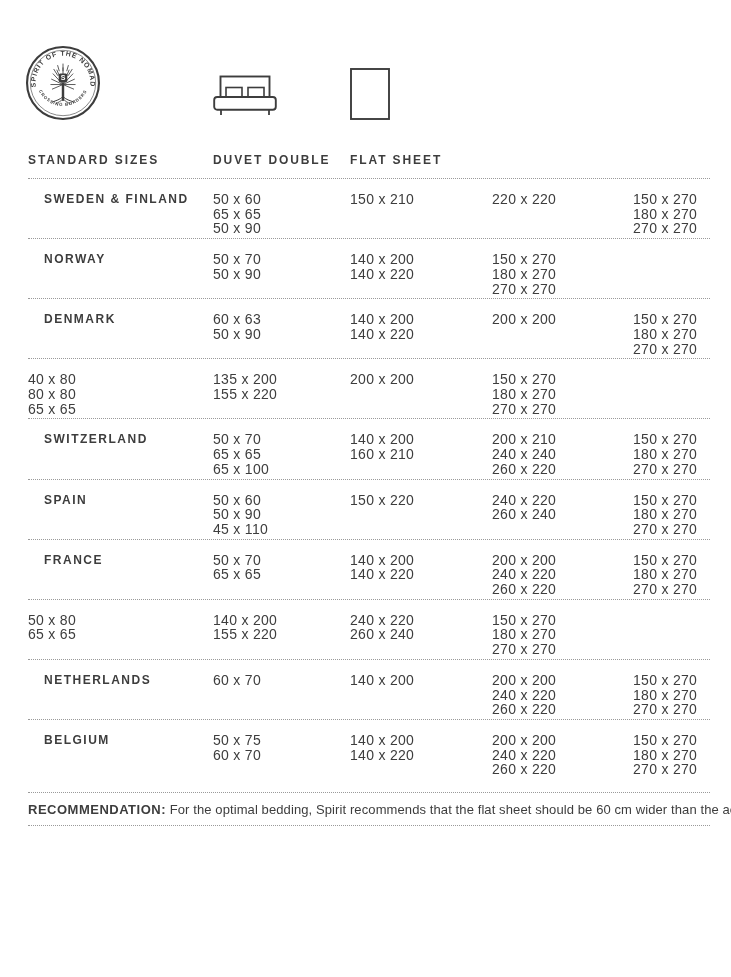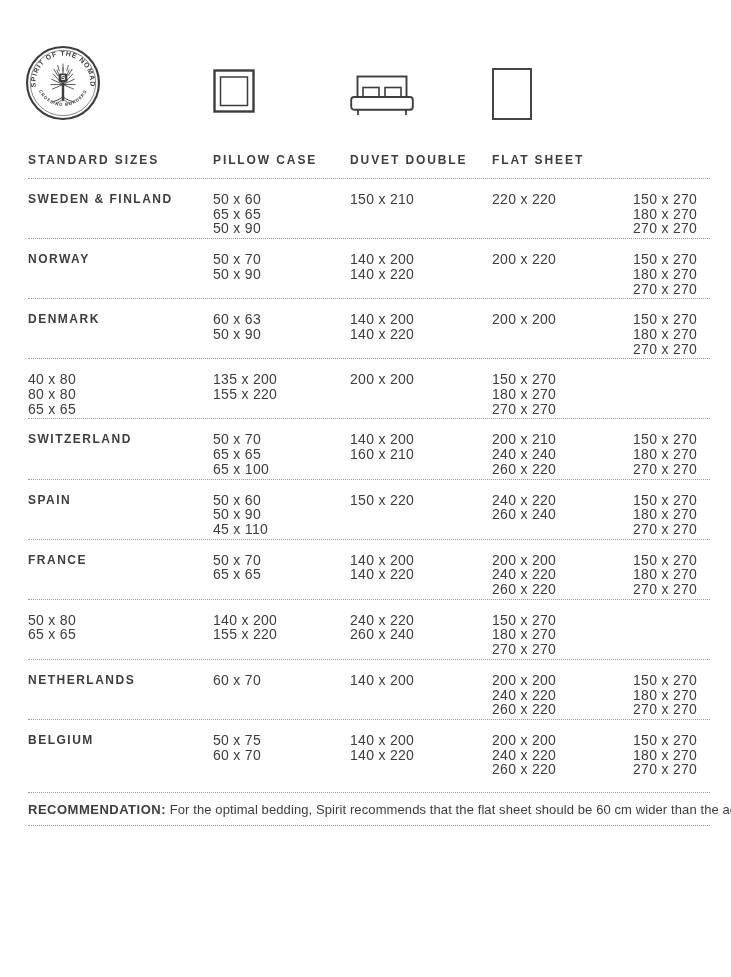--- a/index.html
+++ b/index.html
@@ -25,21 +25,21 @@
     letter-spacing:1.9px; white-space:nowrap;
   }
 
   
   .row {
     display:grid; grid-template-columns:185px 137px 142px 141px 77px;
     padding:13px 0 2px; border-bottom:1px dotted #9a9a9a;
   }
   .row:last-child { padding-bottom:15px; }
   .cell { font-size:14px; line-height:14.7px; letter-spacing:0.3px; white-space:nowrap; }
-  .country { font-size:12px; font-weight:bold; letter-spacing:1.5px; line-height:14.7px; }
+  .country { font-size:12px; font-weight:bold; letter-spacing:1.5px; line-height:14.7px;margin-left:16px; }
 
   
   .recommendation {
     border-bottom:1px dotted #9a9a9a;
     padding:9px 0 8px; font-size:13px; letter-spacing:0.1px; white-space:nowrap;
   }
   .recommendation .rec-label { font-weight:bold; letter-spacing:0.5px; }
 </style>
 </head>
 <body>
@@ -87,29 +87,20 @@
             <path d="M50,71 C47,74 44,75.5 41,77" stroke-width="1.1" fill="none"></path>
             <path d="M50,71 C53,74 56,75.5 59,77" stroke-width="1.1" fill="none"></path>
           </g>
           <rect x="44.3" y="37.5" width="11.4" height="11.4" rx="2.2" fill="#3d3d3d"></rect>
           <text x="50" y="46.6" text-anchor="middle" font-size="9.2" font-weight="bold" fill="#ffffff" font-family="Liberation Sans, sans-serif">S</text>
         </svg>
       </div>
       <div class="head-label">STANDARD SIZES</div>
     </div>
 
-    <div>
-      <div class="icon-box">
-        <svg class="mb8" width="42" height="44" viewBox="0 0 42 44">
-          <rect x="1.5" y="1.5" width="39" height="41" fill="none" stroke="#3d3d3d" stroke-width="2.4"></rect>
-          <rect x="7.5" y="8" width="27" height="28.5" fill="none" stroke="#3d3d3d" stroke-width="1.5"></rect>
-        </svg>
-      </div>
-      <div class="head-label">PILLOW CASE</div>
-    </div>
 
 
     <div>
       <div class="icon-box">
         <svg class="mb5" width="64" height="41" viewBox="0 0 64 41">
           <rect x="7.5" y="1.5" width="49" height="22" fill="#fff" stroke="#3d3d3d" stroke-width="1.9"></rect>
           <rect x="13" y="12.5" width="16" height="9.5" fill="#fff" stroke="#3d3d3d" stroke-width="1.6"></rect>
           <rect x="35" y="12.5" width="16" height="9.5" fill="#fff" stroke="#3d3d3d" stroke-width="1.6"></rect>
           <rect x="1.2" y="22" width="61.6" height="12.8" rx="3" fill="#fff" stroke="#3d3d3d" stroke-width="1.9"></rect>
           <path d="M8,34.8 L8,40" stroke="#3d3d3d" stroke-width="1.8"></path>
@@ -153,23 +144,20 @@
         <div class="cell country">NORWAY</div>
         <div class="cell">
           <div class="size-line">50 x 70</div>
           <div class="size-line">50 x 90</div>
         </div>
         <div class="cell">
           <div class="size-line">140 x 200</div>
           <div class="size-line">140 x 220</div>
         </div>
         <div class="cell">
-          <div class="size-line">200 x 220</div>
-        </div>
-        <div class="cell">
           <div class="size-line">150 x 270</div>
           <div class="size-line">180 x 270</div>
           <div class="size-line">270 x 270</div>
         </div>
       </div>
       <div class="row">
         <div class="cell country">DENMARK</div>
         <div class="cell">
           <div class="size-line">60 x 63</div>
           <div class="size-line">50 x 90</div>

